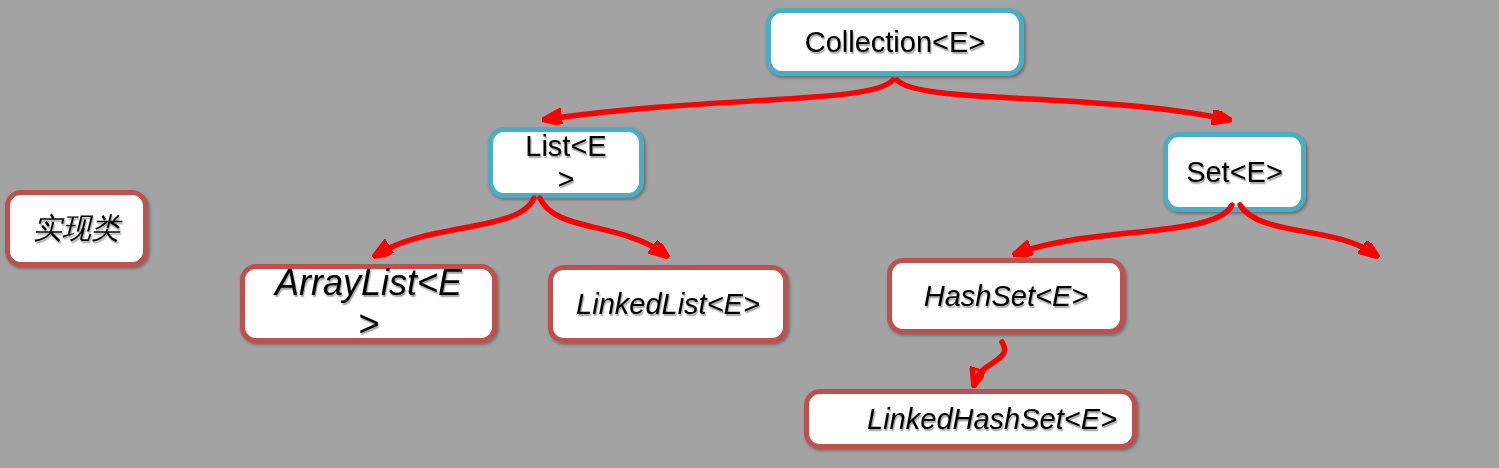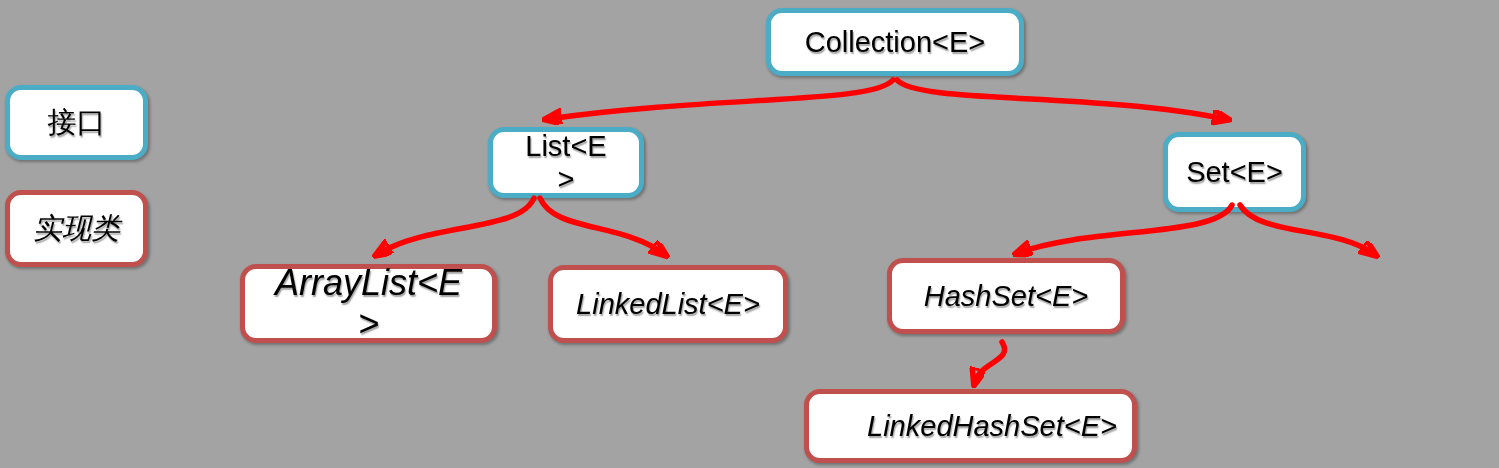--- a/index.html
+++ b/index.html
@@ -39,21 +39,21 @@
   #node-collection    { left: 766px;  top: 8px;   width: 258px; height: 68px; }
   #legend-interface   { left: 5px;    top: 85px;  width: 143px; height: 75px; }
   #legend-impl        { left: 5px;    top: 190px; width: 143px; height: 77px; }
   #node-list          { left: 488px;  top: 127px; width: 156px; height: 71px; }
   #node-set           { left: 1163px; top: 132px; width: 143px; height: 80px; }
   #node-arraylist     { left: 240px;  top: 264px; width: 257px; height: 79px; }
   #node-arraylist .label { font-size: 36px; }
   #node-linkedlist    { left: 548px;  top: 265px; width: 240px; height: 78px; text-align: right; }
   #node-hashset       { left: 887px;  top: 258px; width: 238px; height: 76px; }
   #node-treeset       { left: 1263px; top: 265px; width: 232px; height: 80px; }
-  #node-linkedhashset { left: 804px;  top: 389px; width: 333px; height: 74px; padding-left: 43px; }
+  #node-linkedhashset { left: 804px;  top: 389px; width: 333px; height: 60px; padding-left: 43px; }
 
   .arrows-layer {
     position: absolute;
     left: 0; top: 0;
     width: 1499px;
     height: 468px;
     pointer-events: none;
     z-index: 5;
   }
   .arrows-layer path {
@@ -80,23 +80,20 @@
     <path d="M 540 198 C 554 232, 622 222, 664 254" marker-end="url(#arrowhead)"></path>
     <path d="M 1232 205 C 1216 238, 1092 226, 1018 253" marker-end="url(#arrowhead)"></path>
     <path d="M 1240 205 C 1258 236, 1336 226, 1374 254" marker-end="url(#arrowhead)"></path>
     <path d="M 1002 342 C 1014 361, 981 361, 975 382" marker-end="url(#arrowhead)"></path>
   </svg>
 
   <div class="node iface" id="node-collection">
     <span class="label">Collection&lt;E&gt;</span>
   </div>
 
-  <div class="node iface" id="legend-interface">
-    <span class="label">接口</span>
-  </div>
 
   <div class="node impl" id="legend-impl">
     <span class="label">实现类</span>
   </div>
 
   <div class="node iface" id="node-list">
     <span class="label">List&lt;E
 &gt;</span>
   </div>
 

